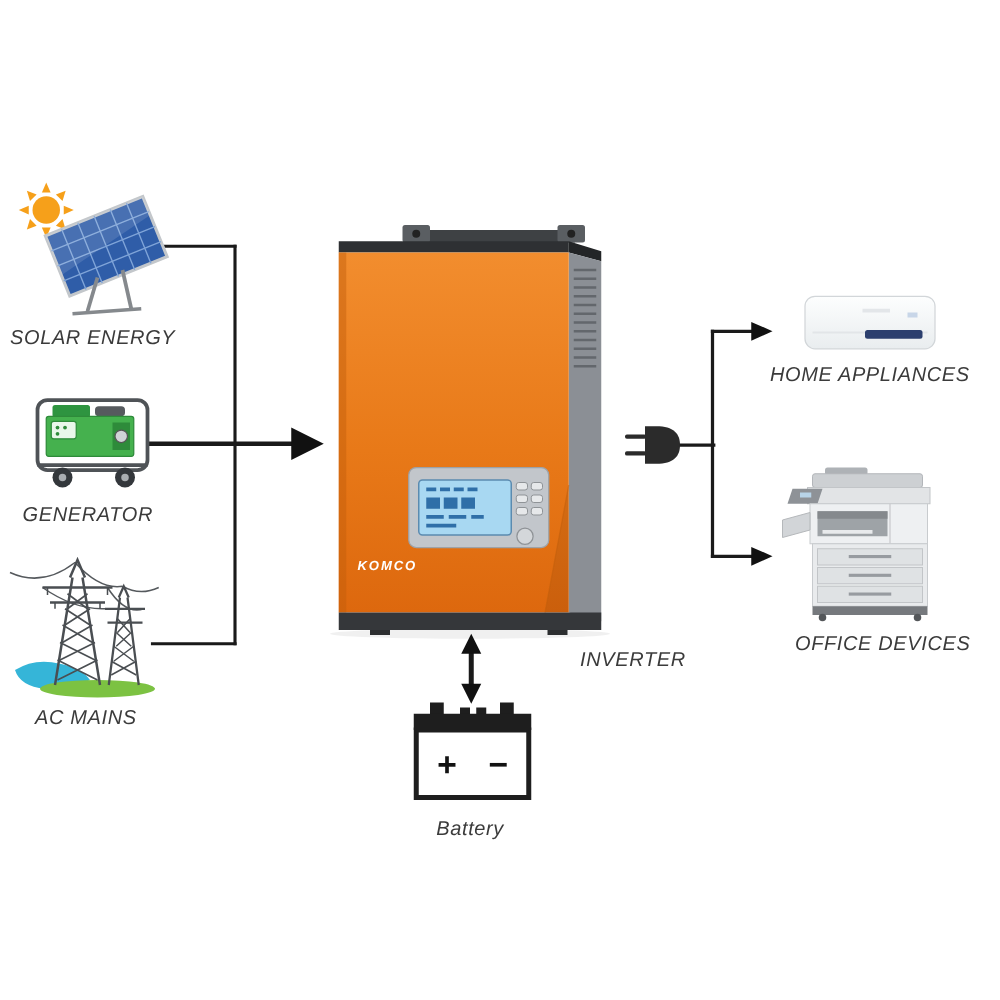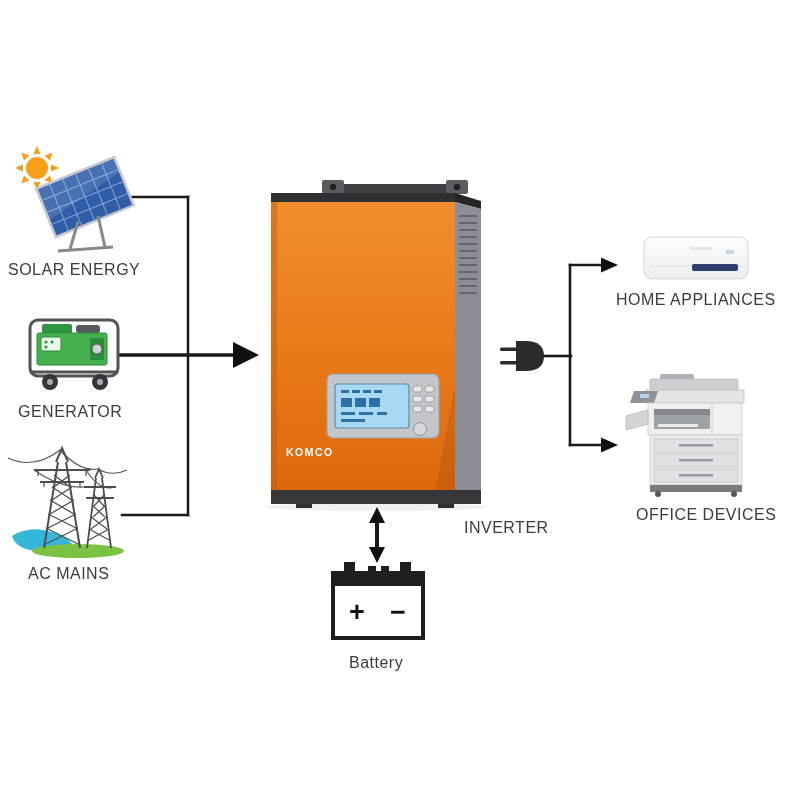--- a/index.html
+++ b/index.html
@@ -1,16 +1,16 @@
 <!DOCTYPE html>
 <html><head>
 <meta charset="utf-8">
 <style>
   html,body{margin:0;padding:0;background:#fff;}
-  .stage{position:relative;width:800px;height:720px;background:#ffffff;overflow:hidden;}
+  .stage{position:relative;width:800px;height:720px;background:#ffffff;overflow:hidden;font-style:italic;}
   svg{display:block;}
   text{font-family:"Liberation Sans", sans-serif;fill:#3b3b3b;letter-spacing:0.5px;}
   .node-label{font-size:16px;}
   .brand-label{font-size:10.5px;font-weight:bold;fill:#ffffff;letter-spacing:1.5px;}
   .sign-label{font-size:27px;font-weight:bold;fill:#121212;letter-spacing:0;}
 </style>
 </head>
 <body>
 
 <div class="stage">

